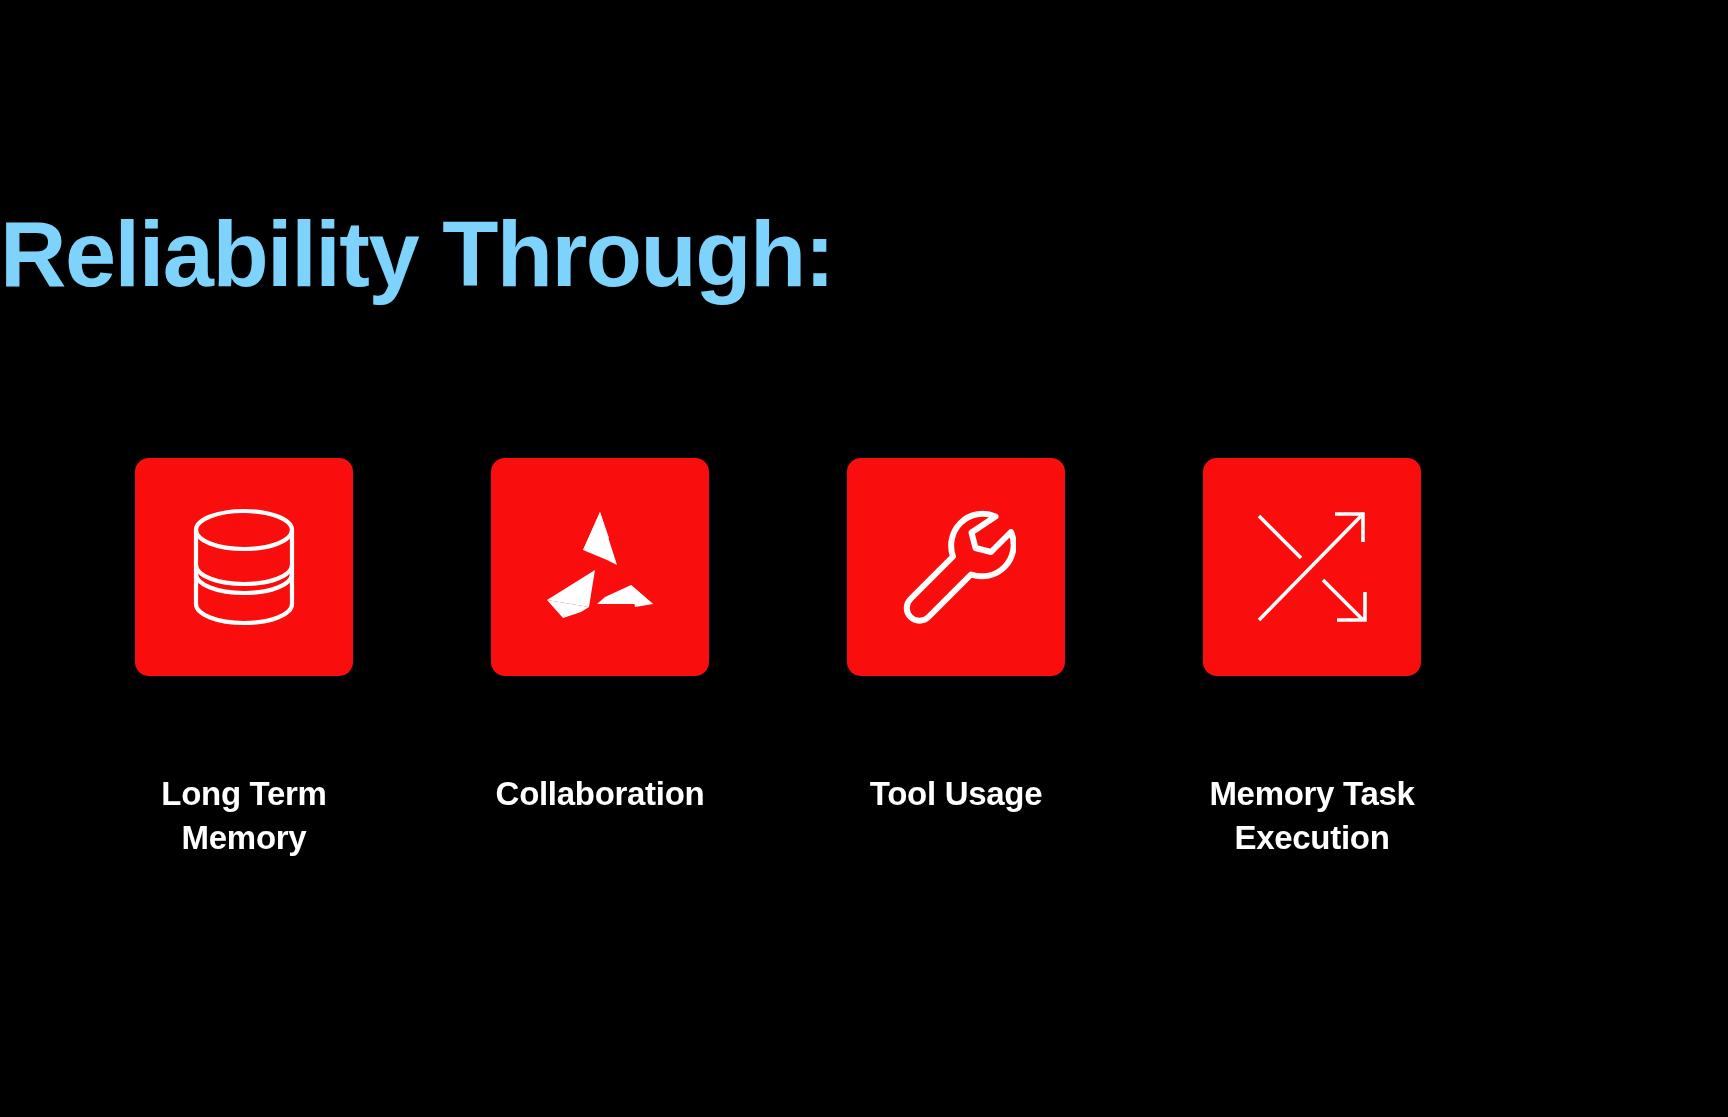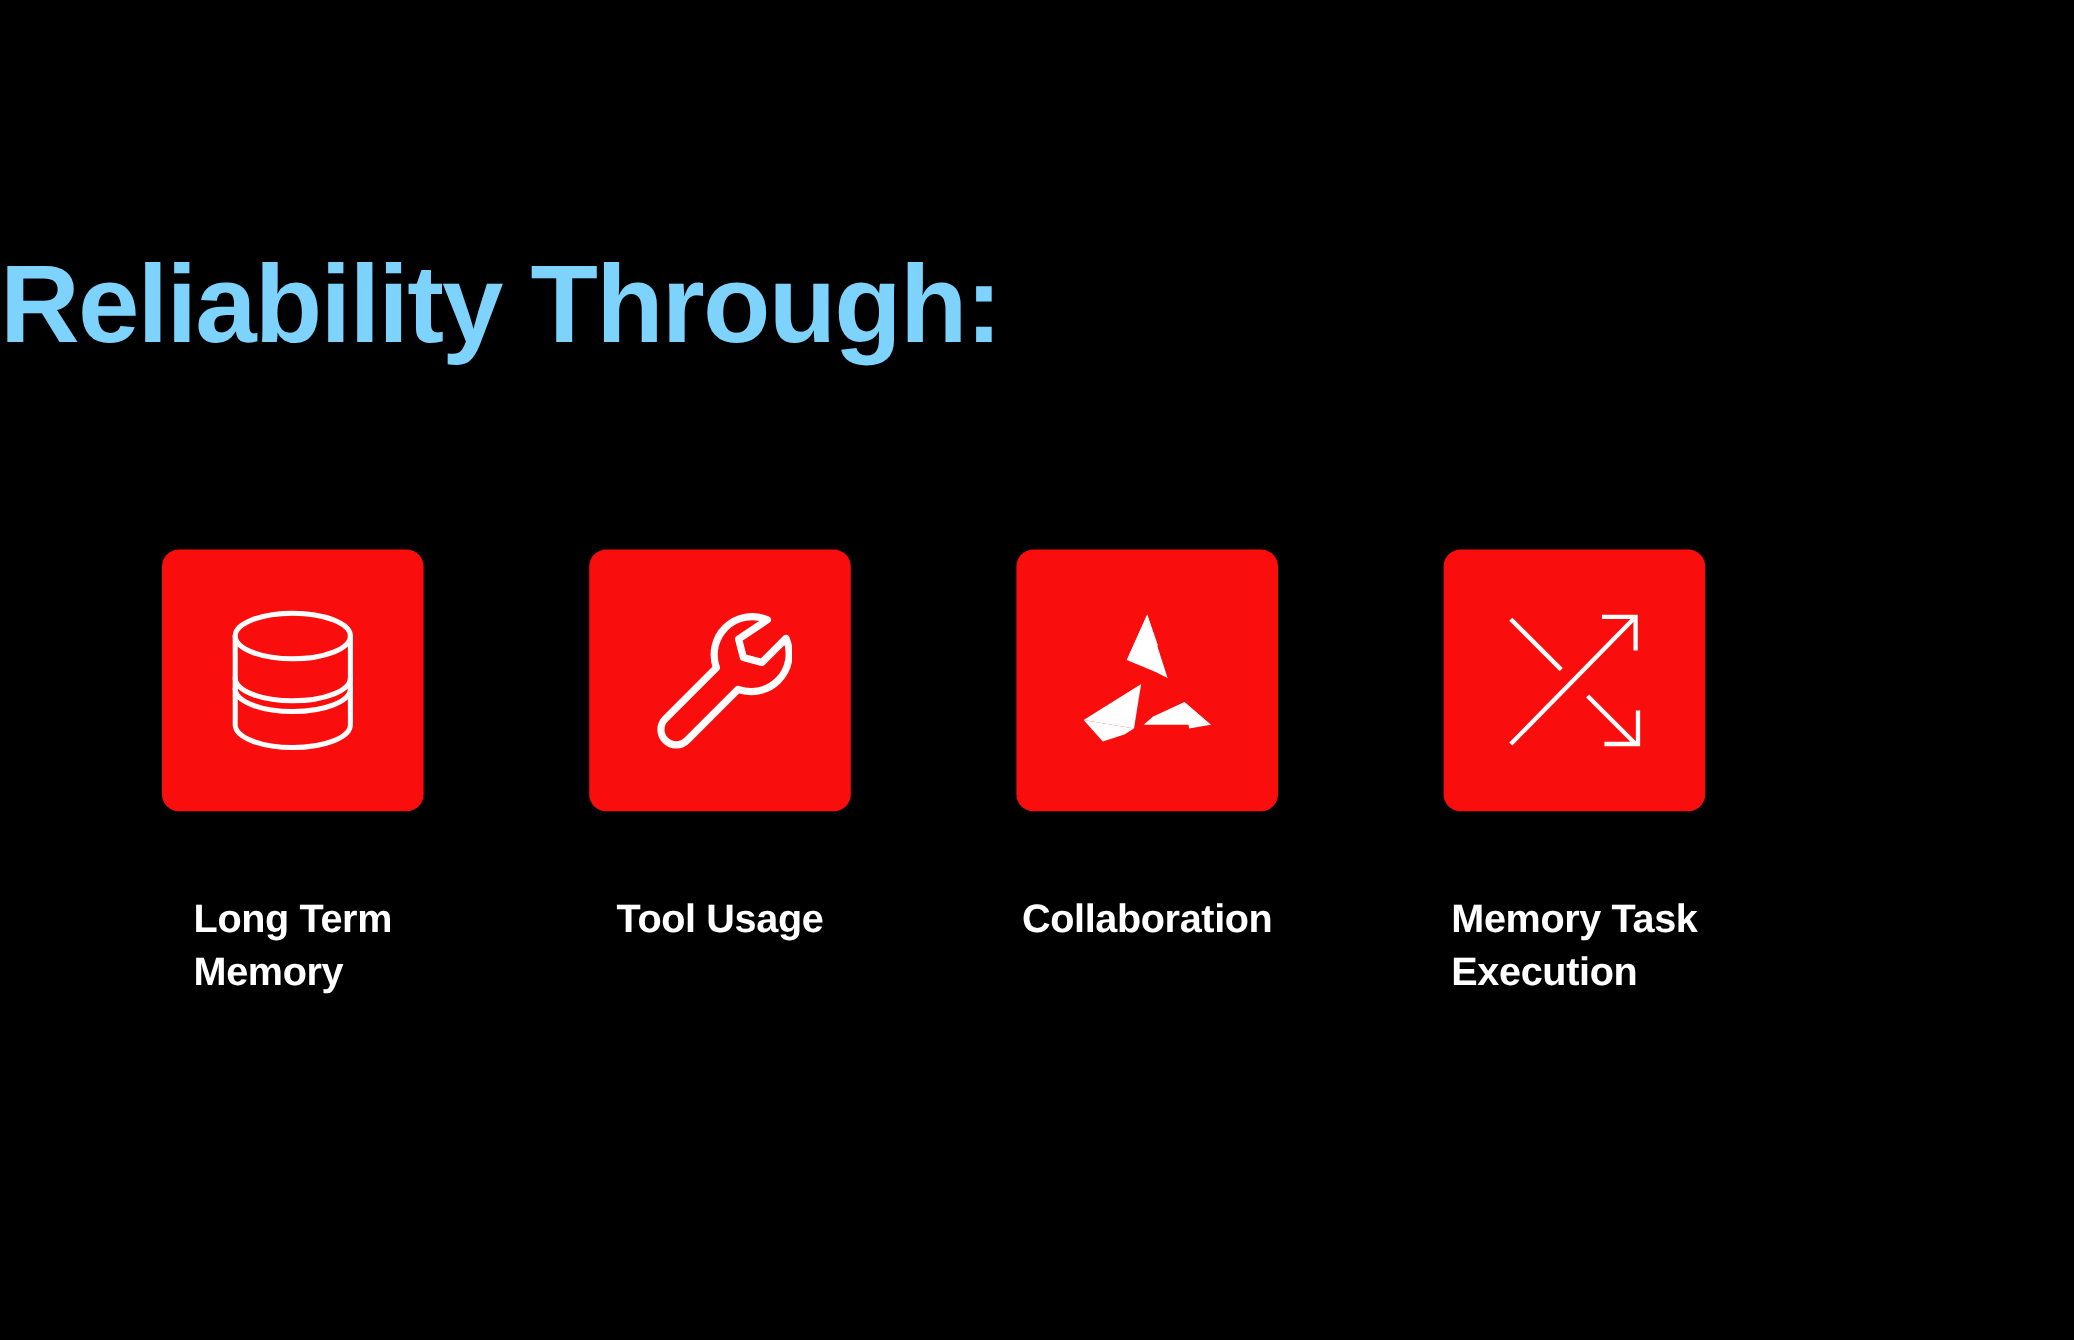--- a/index.html
+++ b/index.html
@@ -55,25 +55,26 @@
     border-radius: 14px;
     display: flex;
     align-items: center;
     justify-content: center;
     box-sizing: border-box;
   }
   .tile svg {
     display: block;
   }
   .card-label {
-    margin-top: 68px;
+    margin-top: 96px;
     color: #ffffff;
     font-size: 33px;
     font-weight: bold;
     line-height: 1.33;
+    text-align: center;
     letter-spacing: -0.3px;
     white-space: pre-line;
   }
 </style>
 </head>
 <body>
 
 <div class="slide">
 
   <div class="title">Reliability Through:</div>
@@ -91,48 +92,48 @@
           </svg>
         </span>
       </div>
       <div class="card-label">Long Term
 Memory</div>
     </div>
 
     <div class="card">
       <div class="tile">
         <span>
-          <svg width="120" height="120" viewBox="0 0 120 120" fill="none" stroke="#ffffff" stroke-width="6" stroke-linecap="round" stroke-linejoin="round">
-            <path d="M99.5 9.5 C 88 4.5 74 6.5 64.5 16 C 55.5 25 53 38 57 49.5
-                     L 14.5 92 C 9.5 97 9.5 105 14.5 110 C 19.5 115 27.5 115 32.5 110
-                     L 75 67.5 C 86.5 71.5 99.5 69 108.5 60 C 118 50.5 120 36.5 115 25
-                     L 95 45 L 79.5 41 L 75.5 25.5 Z"></path>
-          </svg>
-        </span>
-      </div>
-      <div class="card-label">Tool Usage</div>
-    </div>
-
-    <div class="card">
-      <div class="tile">
-        <span>
           <svg width="122" height="118" viewBox="0 0 122 118" fill="#ffffff">
 
             <path d="M61 4 L 78 57 L 68 52 L 44 42 Z"></path>
             <path d="M61 4 L 44 42 L 53 37 L 70 30 Z"></path>
 
             <path d="M114 96 L 58 96 L 66 89 L 92 77 Z"></path>
             <path d="M114 96 L 92 77 L 94 88 L 96 99 Z"></path>
 
             <path d="M8 92 L 56 62 L 54 74 L 50 99 Z"></path>
             <path d="M8 92 L 50 99 L 42 104 L 24 110 Z"></path>
           </svg>
         </span>
       </div>
       <div class="card-label">Collaboration</div>
+    </div>
+
+    <div class="card">
+      <div class="tile">
+        <span>
+          <svg width="120" height="120" viewBox="0 0 120 120" fill="none" stroke="#ffffff" stroke-width="6" stroke-linecap="round" stroke-linejoin="round">
+            <path d="M99.5 9.5 C 88 4.5 74 6.5 64.5 16 C 55.5 25 53 38 57 49.5
+                     L 14.5 92 C 9.5 97 9.5 105 14.5 110 C 19.5 115 27.5 115 32.5 110
+                     L 75 67.5 C 86.5 71.5 99.5 69 108.5 60 C 118 50.5 120 36.5 115 25
+                     L 95 45 L 79.5 41 L 75.5 25.5 Z"></path>
+          </svg>
+        </span>
+      </div>
+      <div class="card-label">Tool Usage</div>
     </div>
 
     <div class="card">
       <div class="tile">
         <span>
           <svg width="118" height="118" viewBox="0 0 118 118" fill="none" stroke="#ffffff" stroke-width="3.6" stroke-linecap="butt" stroke-linejoin="miter">
 
             <line x1="6" y1="112" x2="108" y2="8"></line>
             <polyline points="82,6 110,6 110,34"></polyline>
 

